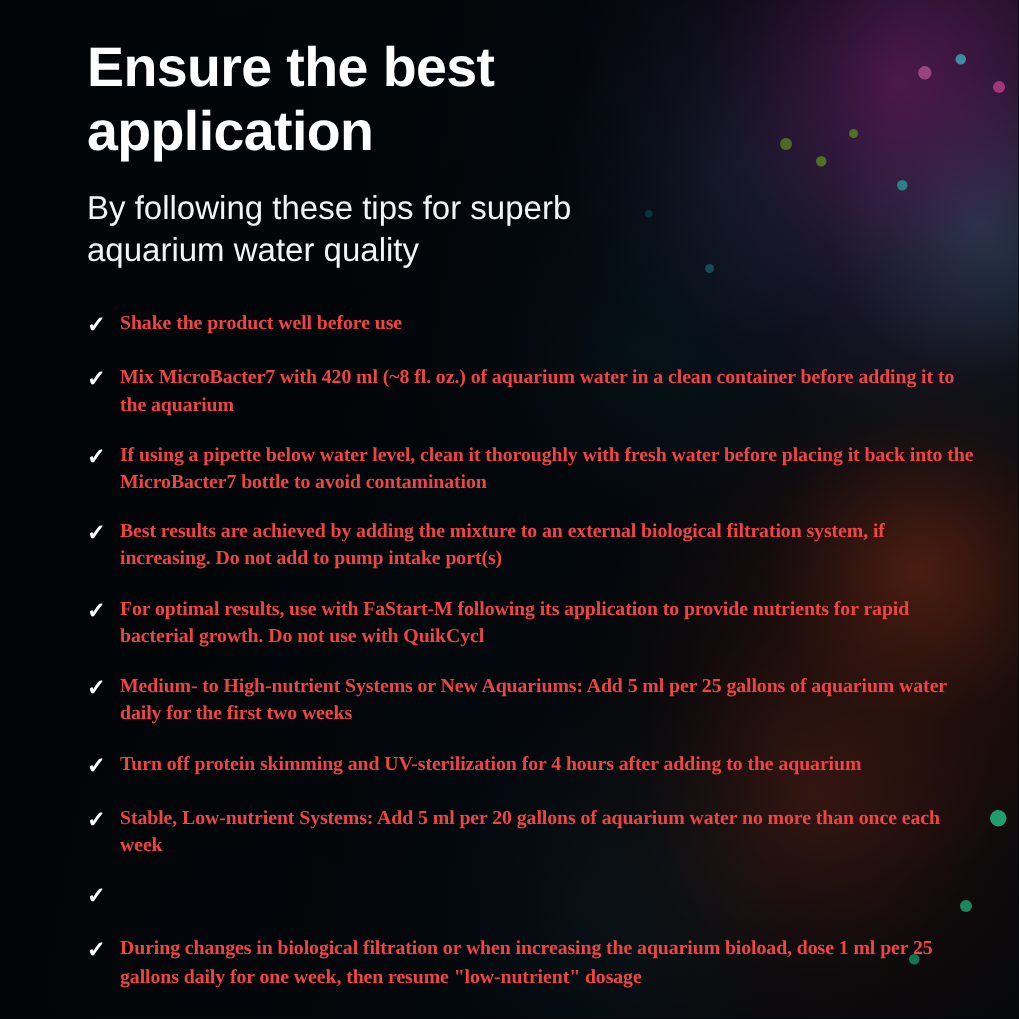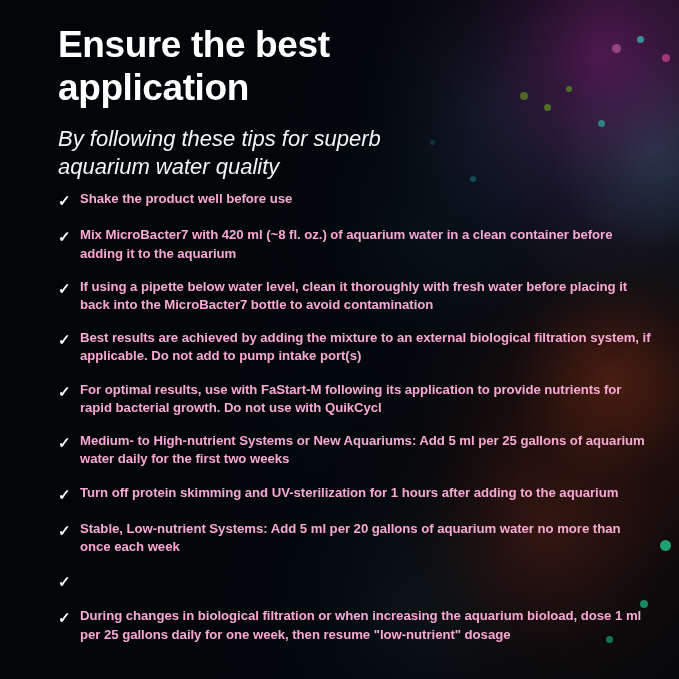--- a/index.html
+++ b/index.html
@@ -63,24 +63,23 @@
     font-weight: bold;
     letter-spacing: -0.4px;
     margin: 0 0 16px 0;
     max-width: 420px;
     color: #ffffff;
   }
   .subhead {
     font-size: 22px;
     line-height: 1.25;
     font-weight: normal;
-    margin: 0 0 10px 0;
+    margin: 0 0 26px 0;
     max-width: 420px;
     color: #f2f5f6;
-    font-style: italic;
   }
   .tips {
     list-style: none;
     margin: 0;
     padding: 0;
     max-width: 608px;
   }
   .tip {
     display: flex;
     align-items: flex-start;
@@ -92,22 +91,23 @@
     font-size: 15px;
     line-height: 1.35;
     color: #ffffff;
     font-weight: bold;
     padding-top: 1px;
   }
   .tip-text {
     font-size: 13.2px;
     line-height: 1.38;
     font-weight: bold;
-    color: #f9a8d4;
+    color: #ef4444;
     letter-spacing: -0.05px;
+    font-family: Liberation Serif, serif;
   }
 </style>
 </head>
 <body>
 
 <div class="canvas">
 
   <div class="photo">
     <div class="speck" style="left:612px;top:44px;width:9px;height:9px;background:#ff6fd0;"></div>
     <div class="speck" style="left:637px;top:36px;width:7px;height:7px;background:#62e6ff;"></div>
@@ -137,33 +137,33 @@
       <li class="tip">
         <span class="check">✓</span>
         <span class="tip-text">Mix MicroBacter7 with 420 ml (~8 fl. oz.) of aquarium water in a clean container before adding it to the aquarium</span>
       </li>
       <li class="tip">
         <span class="check">✓</span>
         <span class="tip-text">If using a pipette below water level, clean it thoroughly with fresh water before placing it back into the MicroBacter7 bottle to avoid contamination</span>
       </li>
       <li class="tip">
         <span class="check">✓</span>
-        <span class="tip-text">Best results are achieved by adding the mixture to an external biological filtration system, if applicable. Do not add to pump intake port(s)</span>
+        <span class="tip-text">Best results are achieved by adding the mixture to an external biological filtration system, if increasing. Do not add to pump intake port(s)</span>
       </li>
       <li class="tip">
         <span class="check">✓</span>
         <span class="tip-text">For optimal results, use with FaStart-M following its application to provide nutrients for rapid bacterial growth. Do not use with QuikCycl</span>
       </li>
       <li class="tip">
         <span class="check">✓</span>
         <span class="tip-text">Medium- to High-nutrient Systems or New Aquariums: Add 5 ml per 25 gallons of aquarium water daily for the first two weeks</span>
       </li>
       <li class="tip">
         <span class="check">✓</span>
-        <span class="tip-text">Turn off protein skimming and UV-sterilization for 1 hours after adding to the aquarium</span>
+        <span class="tip-text">Turn off protein skimming and UV-sterilization for 4 hours after adding to the aquarium</span>
       </li>
       <li class="tip">
         <span class="check">✓</span>
         <span class="tip-text">Stable, Low-nutrient Systems: Add 5 ml per 20 gallons of aquarium water no more than once each week</span>
       </li>
       <li class="tip">
         <span class="check">✓</span>
       </li>
       <li class="tip">
         <span class="check">✓</span>

